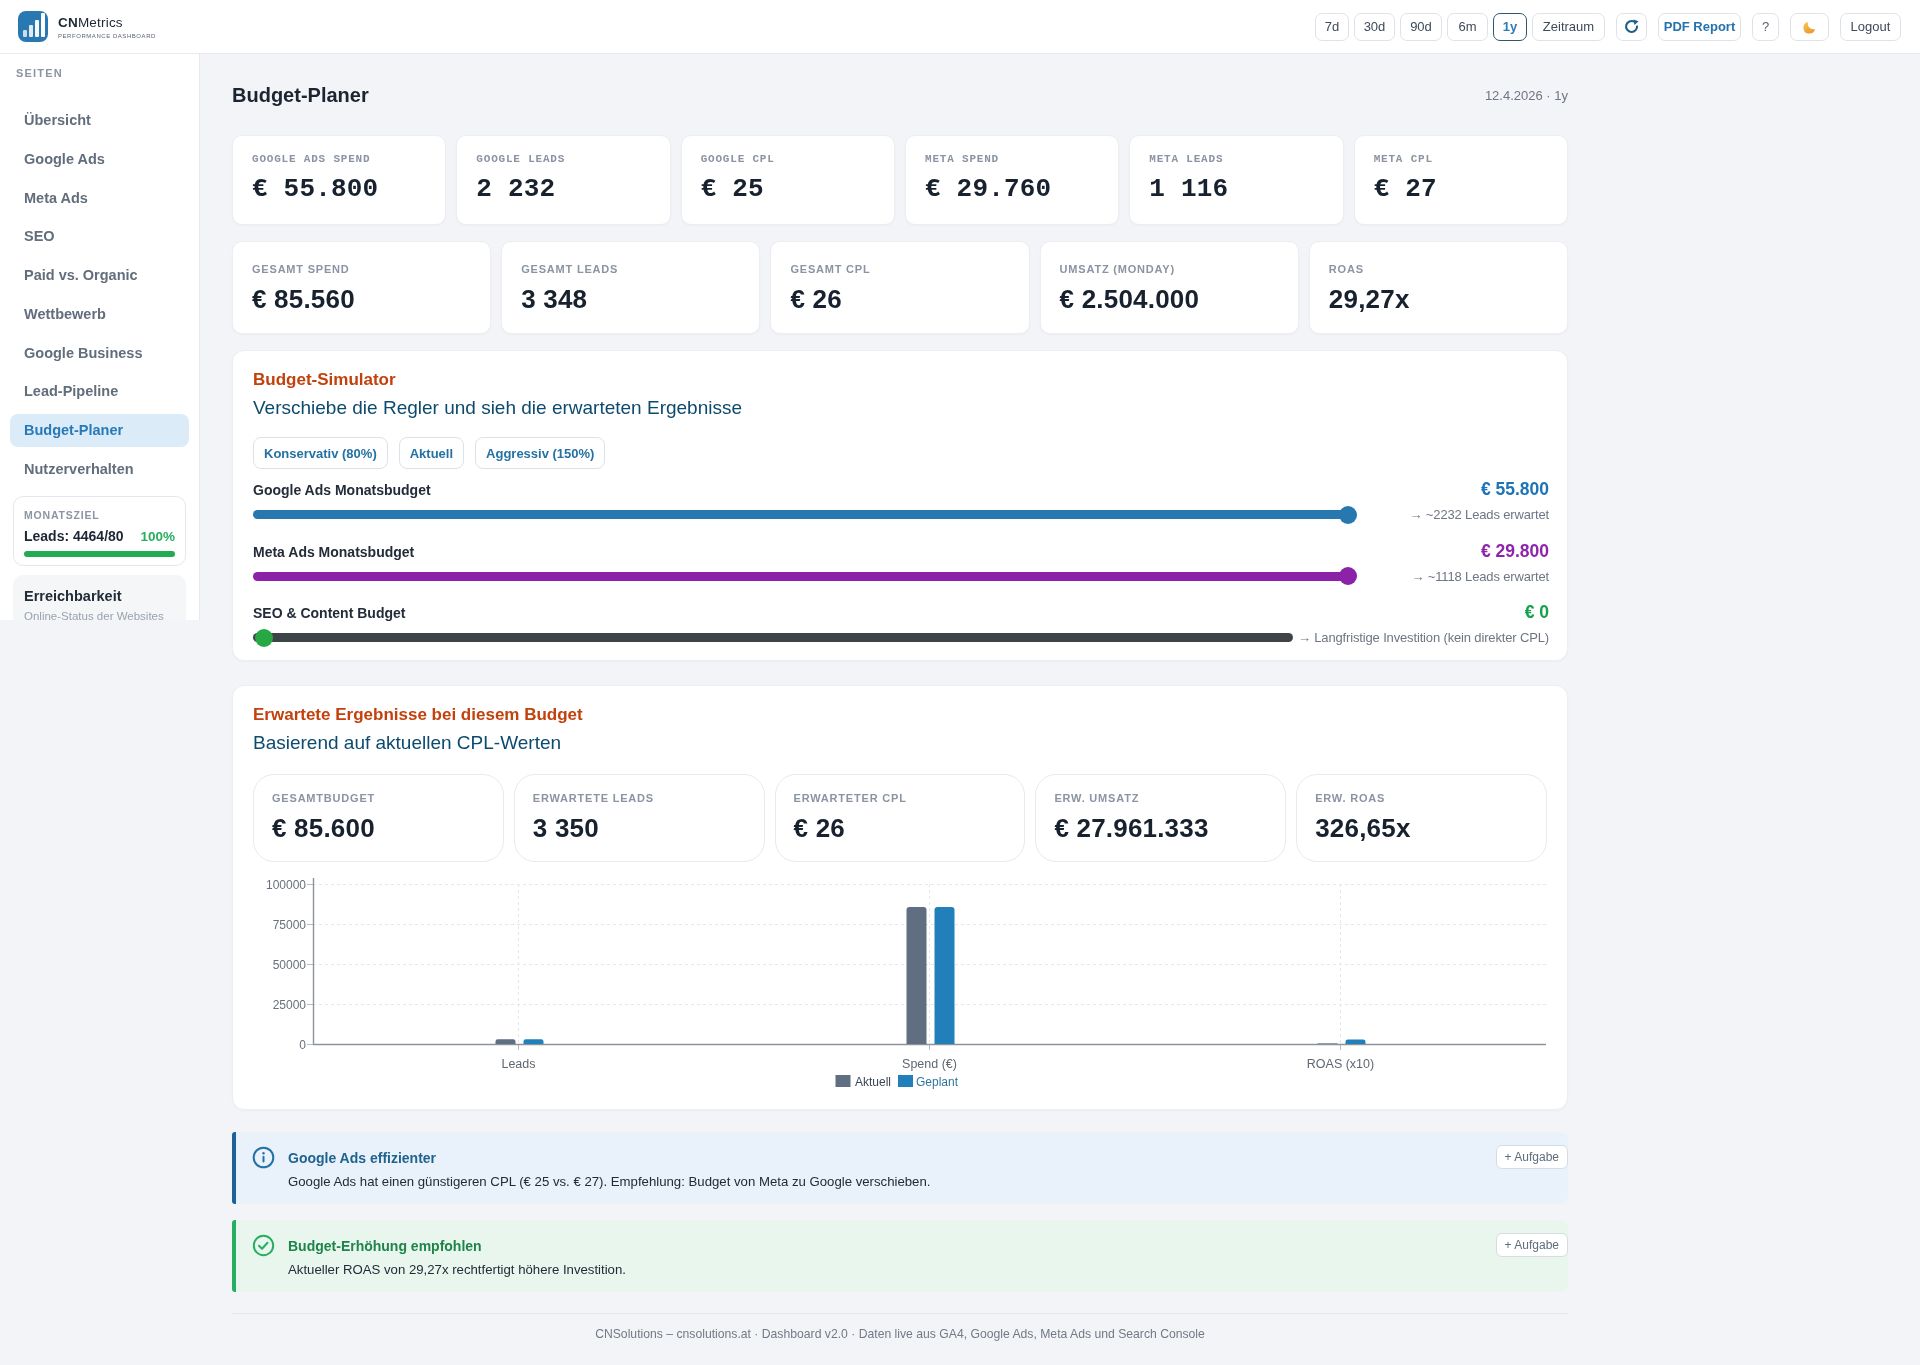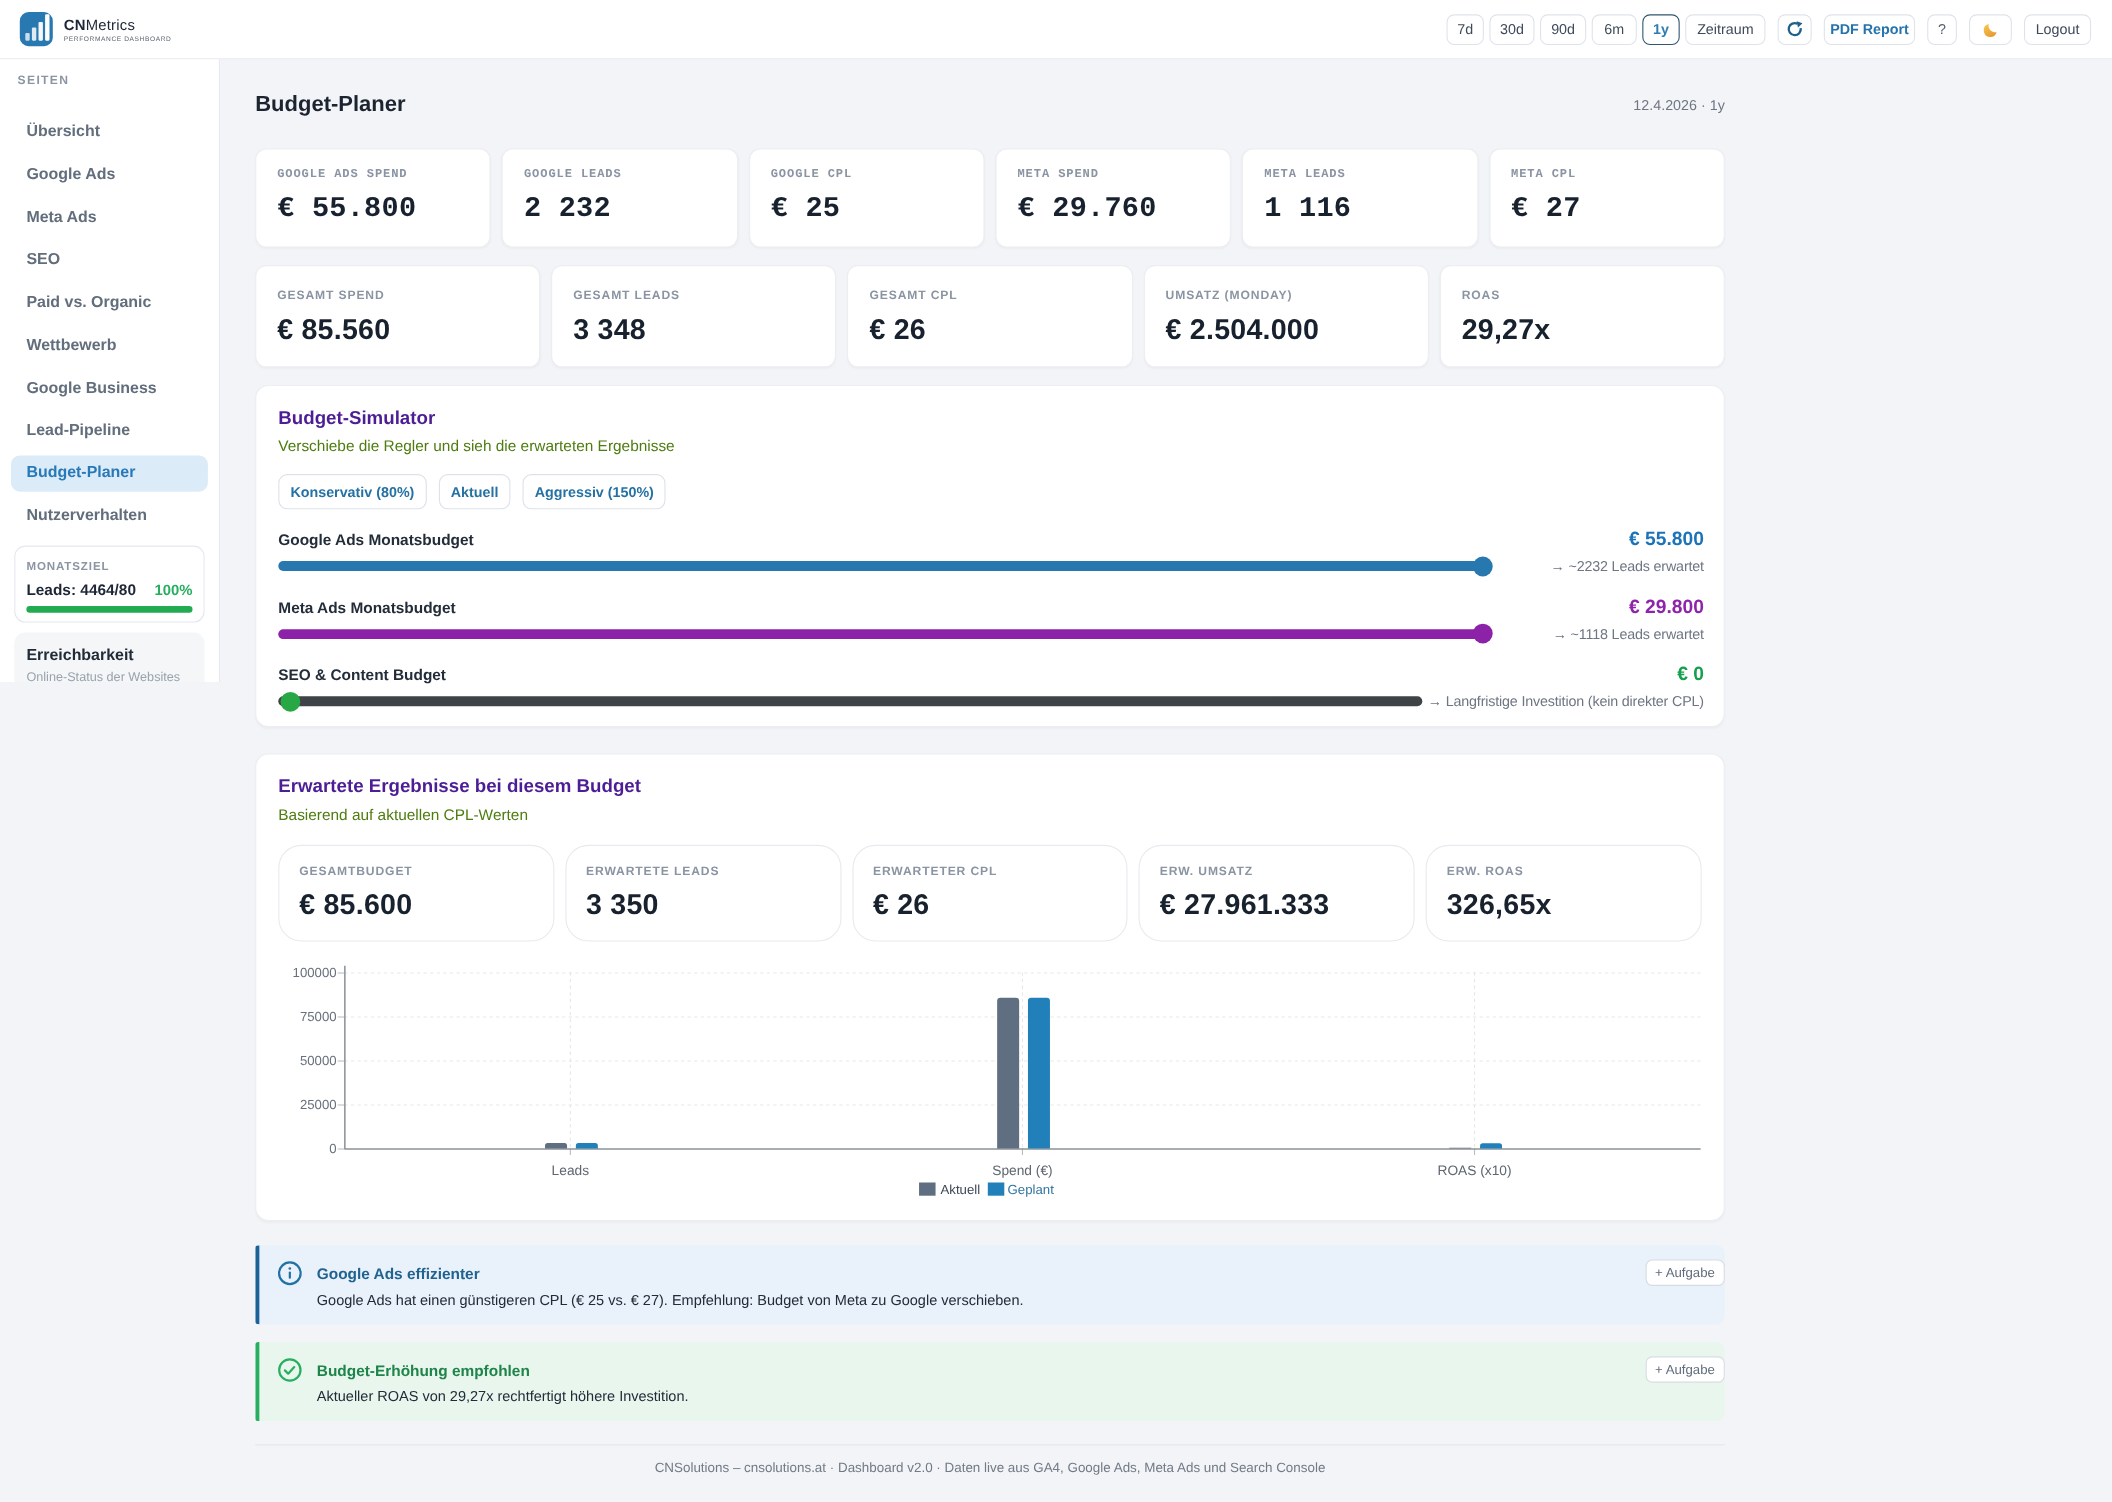--- a/index.html
+++ b/index.html
@@ -56,22 +56,22 @@
 
   .kpirow1 { position:absolute; left:32px; top:81px; width:1336px; display:flex; gap:10px;font-family:Liberation Mono, monospace; }
   .kpirow2 { position:absolute; left:32px; top:187px; width:1336px; display:flex; gap:10px; }
   .kpi { flex:1; height:90px; background:#fff; border:1px solid #eceef2; border-radius:10px; padding:17px 19px; box-shadow:0 1px 2px rgba(16,24,40,.03); }
   .kpirow2 .kpi { height:93px; padding:21px 19px; }
   .kpi-l { font-size:11px; font-weight:700; letter-spacing:.8px; color:#8a94a2; }
   .kpi-v { font-size:26px; font-weight:700; color:#18212e; margin-top:9px; letter-spacing:.2px; }
 
   .card { position:absolute; left:32px; width:1336px; background:#fff; border:1px solid #eceef2; border-radius:12px; box-shadow:0 1px 2px rgba(16,24,40,.03); }
   .simcard { top:296px; height:311px; padding:19px 20px; }
-  .card-t { font-size:17px; font-weight:700; color:#4c1d95; }
-  .card-s { font-size:14px; color:#4d7c0f; margin-top:7px; }
+  .card-t { font-size:17px; font-weight:700; color:#c2410c; }
+  .card-s { font-size:19px; color:#0c4a6e; margin-top:7px; }
   .presets { display:flex; gap:11px; margin-top:18px; }
   .pbtn { display:inline-flex; align-items:center; height:32px; padding:0 10px; border:1px solid #dde2e8; border-radius:8px; font-size:13px; font-weight:600; color:#2471a3; background:#fff; }
 
   .srow { position:absolute; left:20px; width:1296px; }
   .srow .lbl { position:absolute; left:0; top:0; font-size:14px; line-height:14px; font-weight:700; color:#232c39; }
   .srow .val { position:absolute; right:0; top:-2px; font-size:17.5px; line-height:17px; font-weight:700; }
   .val.blue { color:#1d73b8; } .val.purple { color:#8e24aa; } .val.green { color:#14a04c; }
   .track { position:absolute; left:0; top:27px; height:9px; border-radius:4.5px; }
   .t-blue { background:#2878b0; width:1102px; }
   .t-purple { background:#8b22a8; width:1102px; }

